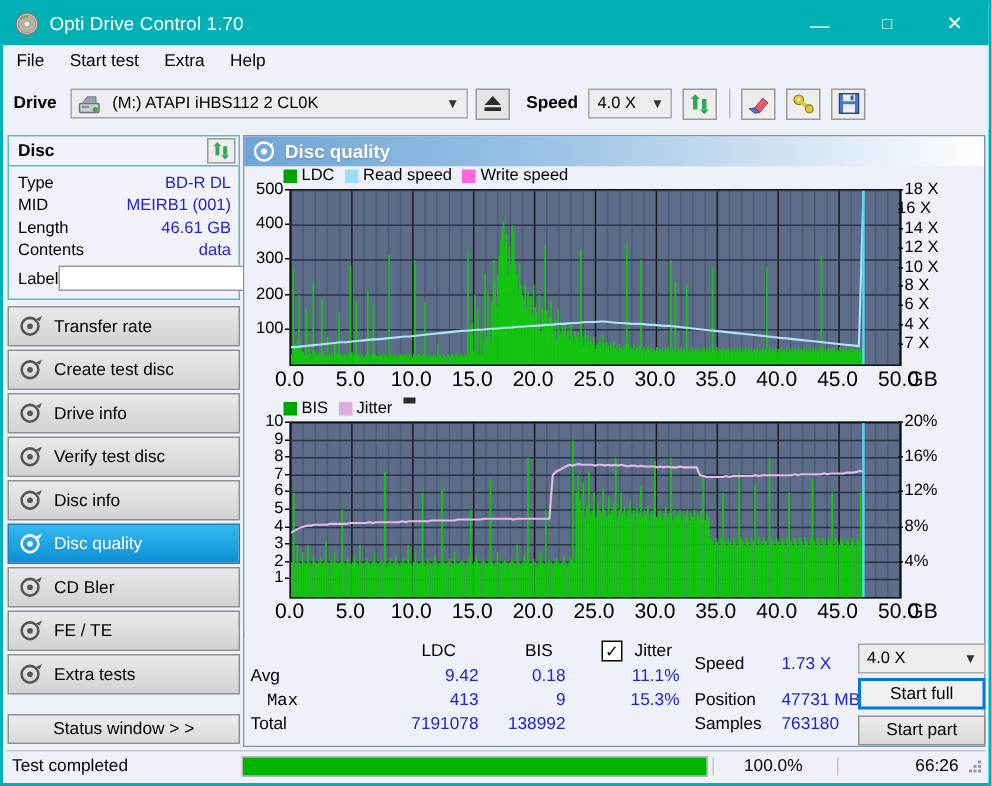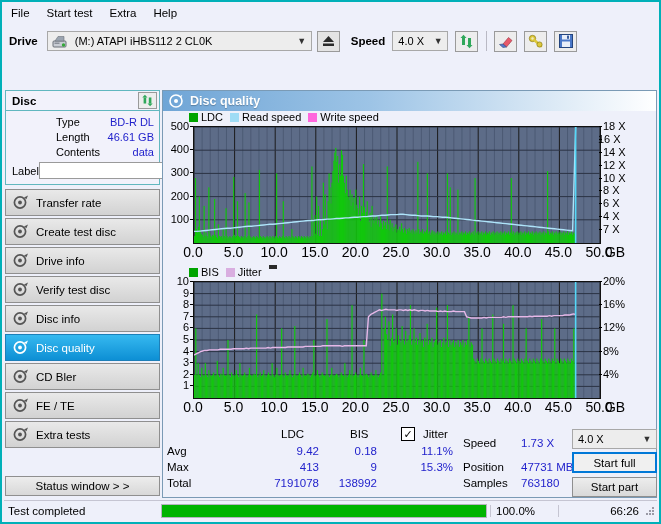--- a/index.html
+++ b/index.html
@@ -50,21 +50,21 @@
   .left{position:absolute;left:1px;top:0;width:155px;bottom:0;}
   .right{position:absolute;left:158px;top:0;right:0;bottom:0;
     border:1px solid #7a9ab5;box-sizing:border-box;background:#eef0fa;}
   
   .disc-box{border:1px solid #61b7bf;background:#f2f2fb;box-sizing:border-box;}
   .disc-head{height:20px;display:flex;align-items:center;justify-content:space-between;
     border-bottom:1px solid #61b7bf;padding:0 2px 0 6px;box-sizing:border-box;}
   .disc-head .h{font-weight:bold;font-size:11.5px;}
   .disc-rows{padding:3px 5px 4px 6px;}
   .drow{display:flex;justify-content:space-between;align-items:center;height:15px;font-size:11px;}
-  .drow .k{color:#000;margin-left:44px;}
+  .drow .k{color:#000;}
   .drow .v{color:#2222cc;}
   .label-row{display:flex;align-items:center;margin-top:2px;}
   .label-row .k{width:37px;font-size:11px;}
   .lab-input{flex:1;height:17px;border:1px solid #9a9a9a;background:#fff;box-sizing:border-box;}
   .cd-btn{width:21px;height:19px;border:1px solid #9a9a9a;background:#ededed;
     margin-left:3px;display:flex;align-items:center;justify-content:center;box-sizing:border-box;}
   
   .nav{margin-top:4px;}
   .nav-btn{height:27px;margin-bottom:2px;border:1px solid #8f8f8f;
     background:linear-gradient(#e9e9e9,#d2d2d2);
@@ -102,29 +102,41 @@
     display:flex;align-items:center;justify-content:center;font-size:11.5px;box-sizing:border-box;}
   .btn3d.focus{border:2px solid #0078d7;background:#f0f0f0;}
   
   .statusbar{position:absolute;left:2px;right:2px;bottom:2px;height:20px;
     background:#eef0fa;display:flex;align-items:center;font-size:11.5px;
     border-top:1px solid #c5c5d2;box-sizing:border-box;}
   .sb-text{width:150px;padding-left:4px;}
   .sb-prog{flex:1;height:14px;background:#fff;border:1px solid #b4b4be;margin:0 3px;
     position:relative;box-sizing:border-box;}
   .sb-fill{position:absolute;left:0;top:0;bottom:0;background:#00b400;}
-  .sb-pct{width:62px;padding-left:5px;border-left:1px solid #c5c5d2;}
+  .sb-pct{width:62px;padding-left:20px;border-left:1px solid #c5c5d2;}
   .sb-time{width:80px;text-align:right;padding-right:6px;border-left:1px solid #c5c5d2;}
   .grip{width:10px;height:10px;margin-right:2px;}
 </style>
 </head>
 <body>
 
 <div class="win">
 
+  <div class="titlebar">
+    <svg class="title-icon" viewBox="0 0 16 16">
+      <circle cx="8" cy="8" r="7.3" fill="#dcdcdc" stroke="#7a7a7a"></circle>
+      <circle cx="8" cy="8" r="6" fill="#b9b2a0" stroke="#8a8a7a" stroke-width=".5"></circle>
+      <circle cx="8" cy="8" r="2.1" fill="#ededed" stroke="#888" stroke-width=".5"></circle>
+      <path d="M3 4.5 A6 6 0 0 1 9 2.4 L8.6 4 A4.5 4.5 0 0 0 4 5.6 Z" fill="#6aa84f" opacity=".75"></path>
+    </svg>
+    <div class="title-text">Opti Drive Control 1.70</div>
+    <div class="wbtn">—</div>
+    <div class="wbtn sq">□</div>
+    <div class="wbtn">✕</div>
+  </div>
 
   <div class="menubar">
     <div class="menu-item">File</div>
     <div class="menu-item">Start test</div>
     <div class="menu-item">Extra</div>
     <div class="menu-item">Help</div>
   </div>
 
   <div class="toolbar">
     <div class="tb-label">Drive</div>
@@ -195,20 +207,24 @@
               <path d="M1.5 4 L4.5 0.8 L7.5 4 Z" fill="#2fa85a"></path>
               <path d="M9 4 L9 11 L12 11 L12 4 Z" fill="#2fa85a"></path>
               <path d="M7.5 11 L10.5 14.2 L13.5 11 Z" fill="#2fa85a"></path>
             </svg>
           </div>
         </div>
         <div class="disc-rows">
           <div class="drow">
             <span class="k">Type</span>
             <span class="v">BD-R DL</span>
+          </div>
+          <div class="drow">
+            <span class="k">MID</span>
+            <span class="v">MEIRB1 (001)</span>
           </div>
           <div class="drow">
             <span class="k">Length</span>
             <span class="v">46.61 GB</span>
           </div>
           <div class="drow">
             <span class="k">Contents</span>
             <span class="v">data</span>
           </div>
           <div class="label-row">
@@ -1280,21 +1296,21 @@
         <div class="st" style="left:118px;top:3px;">LDC</div>
         <div class="st" style="left:187px;top:3px;">BIS</div>
         <div class="chk" style="left:238px;top:2px;">✓</div>
         <div class="st" style="left:260px;top:3px;">Jitter</div>
 
         <div class="st" style="left:4px;top:20px;">Avg</div>
         <div class="st stv" style="left:118px;top:20px;width:38px;text-align:right;">9.42</div>
         <div class="st stv" style="left:176px;top:20px;width:38px;text-align:right;">0.18</div>
         <div class="st stv" style="left:240px;top:20px;width:50px;text-align:right;">11.1%</div>
 
-        <div class="st" style="left:4px;top:36px;">Max</div>
+        <div class="st" style="left:15px;top:36px;font-family:Liberation Mono, monospace;">Max</div>
         <div class="st stv" style="left:118px;top:36px;width:38px;text-align:right;">413</div>
         <div class="st stv" style="left:176px;top:36px;width:38px;text-align:right;">9</div>
         <div class="st stv" style="left:240px;top:36px;width:50px;text-align:right;">15.3%</div>
 
         <div class="st" style="left:4px;top:52px;">Total</div>
         <div class="st stv" style="left:98px;top:52px;width:58px;text-align:right;">7191078</div>
         <div class="st stv" style="left:160px;top:52px;width:54px;text-align:right;">138992</div>
 
         <div class="st" style="left:300px;top:12px;">Speed</div>
         <div class="st stv" style="left:358px;top:12px;">1.73 X</div>

